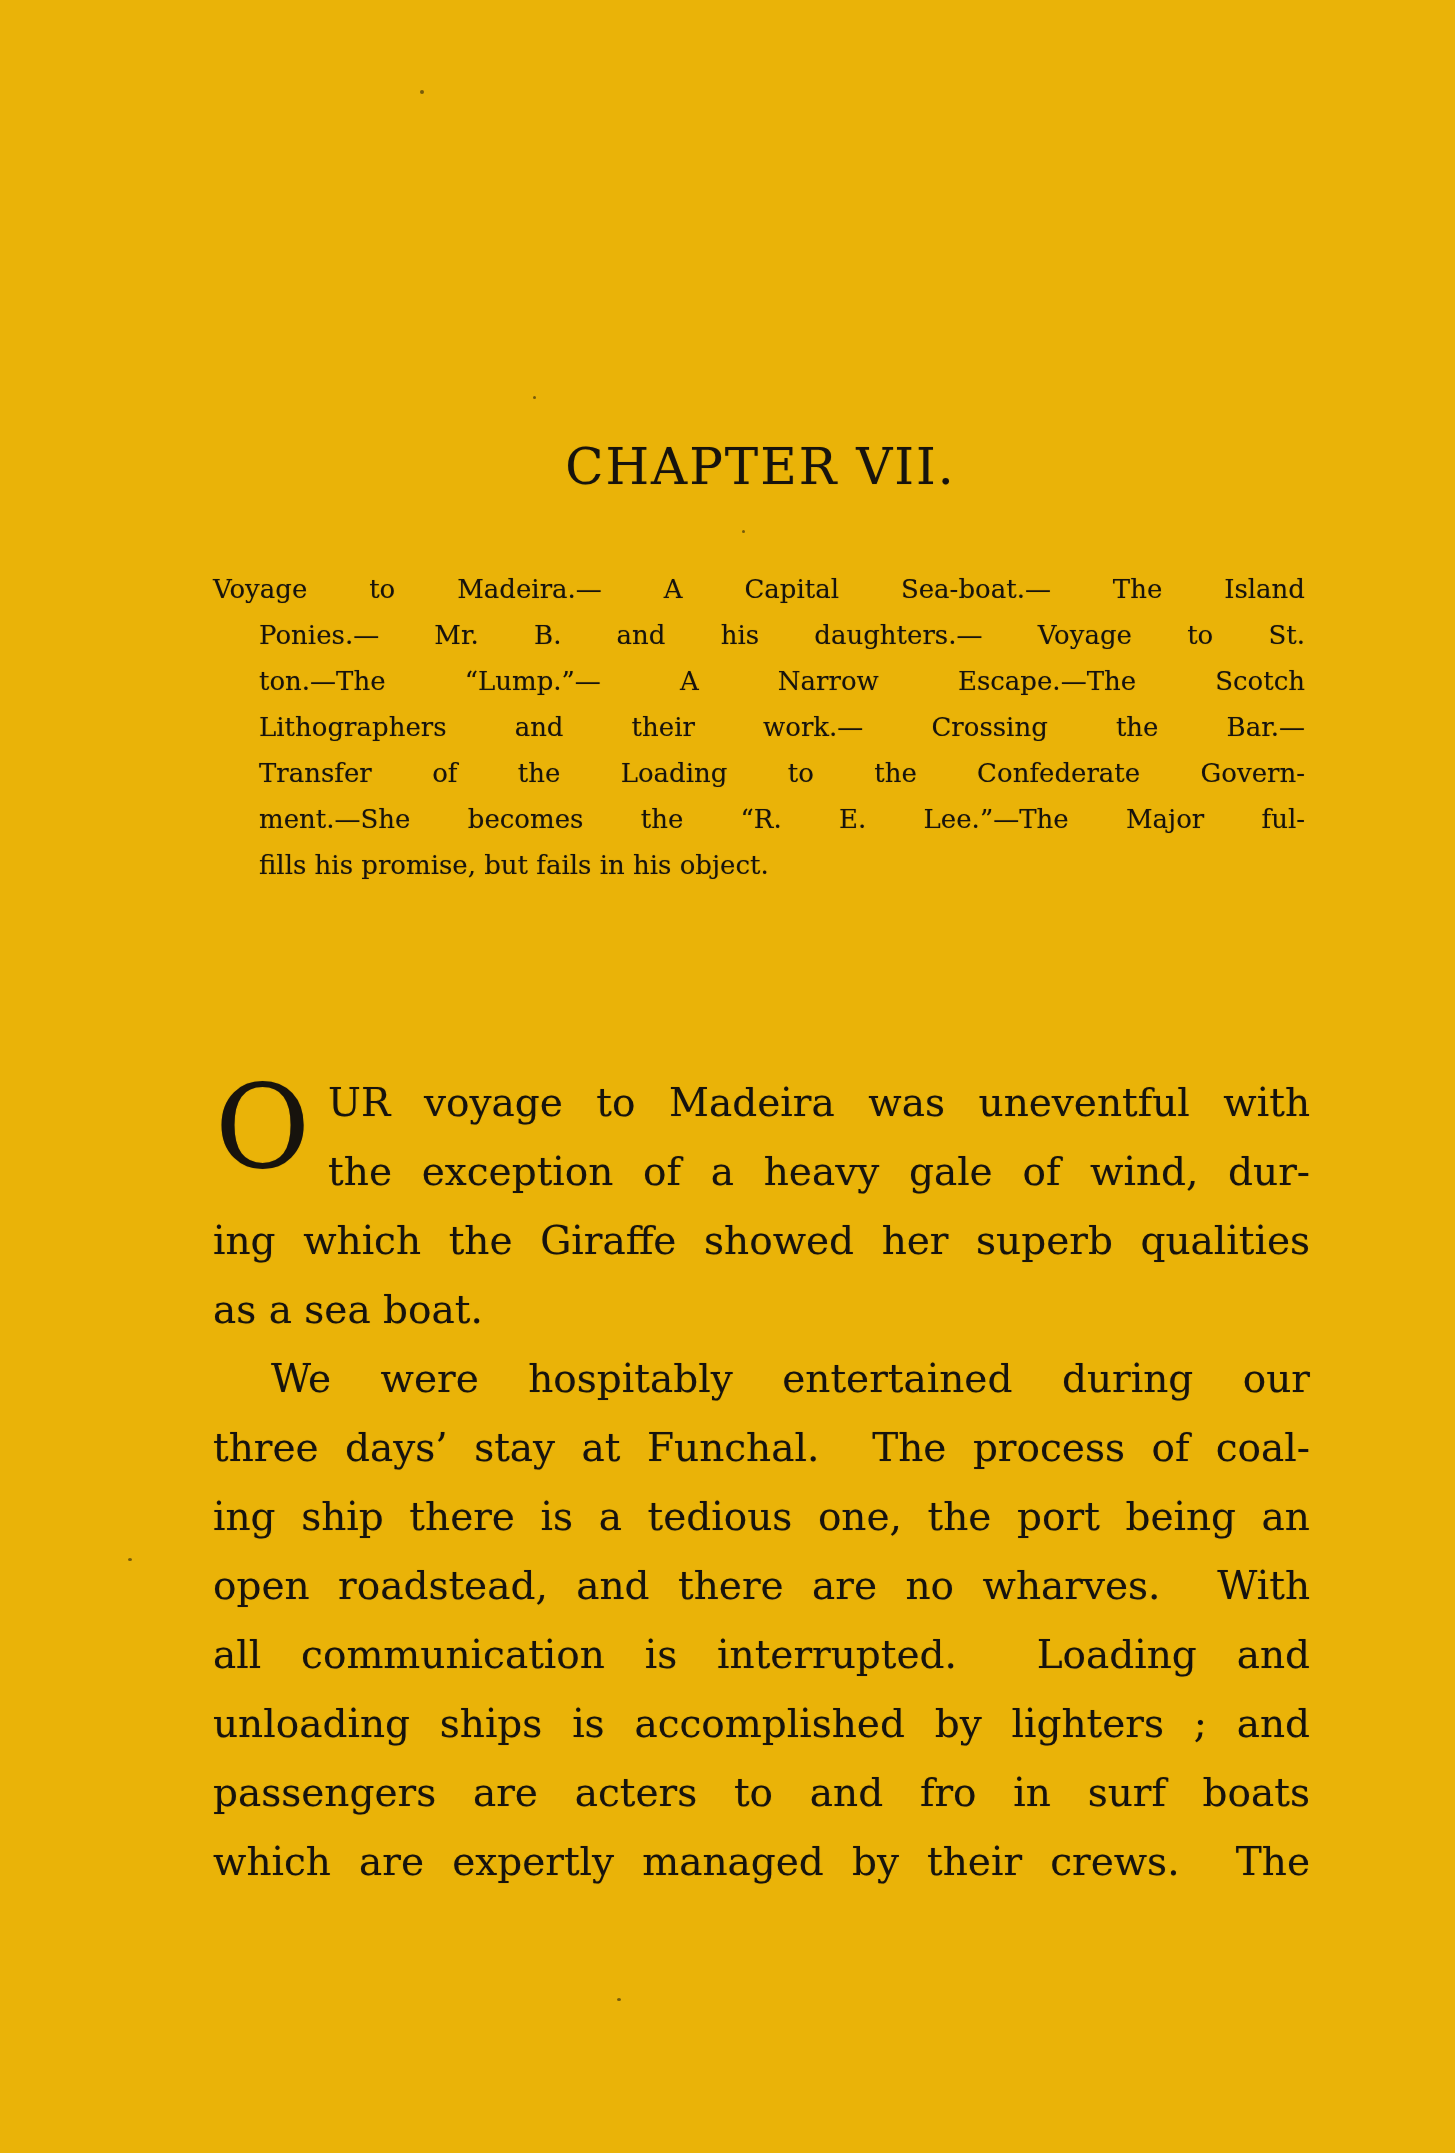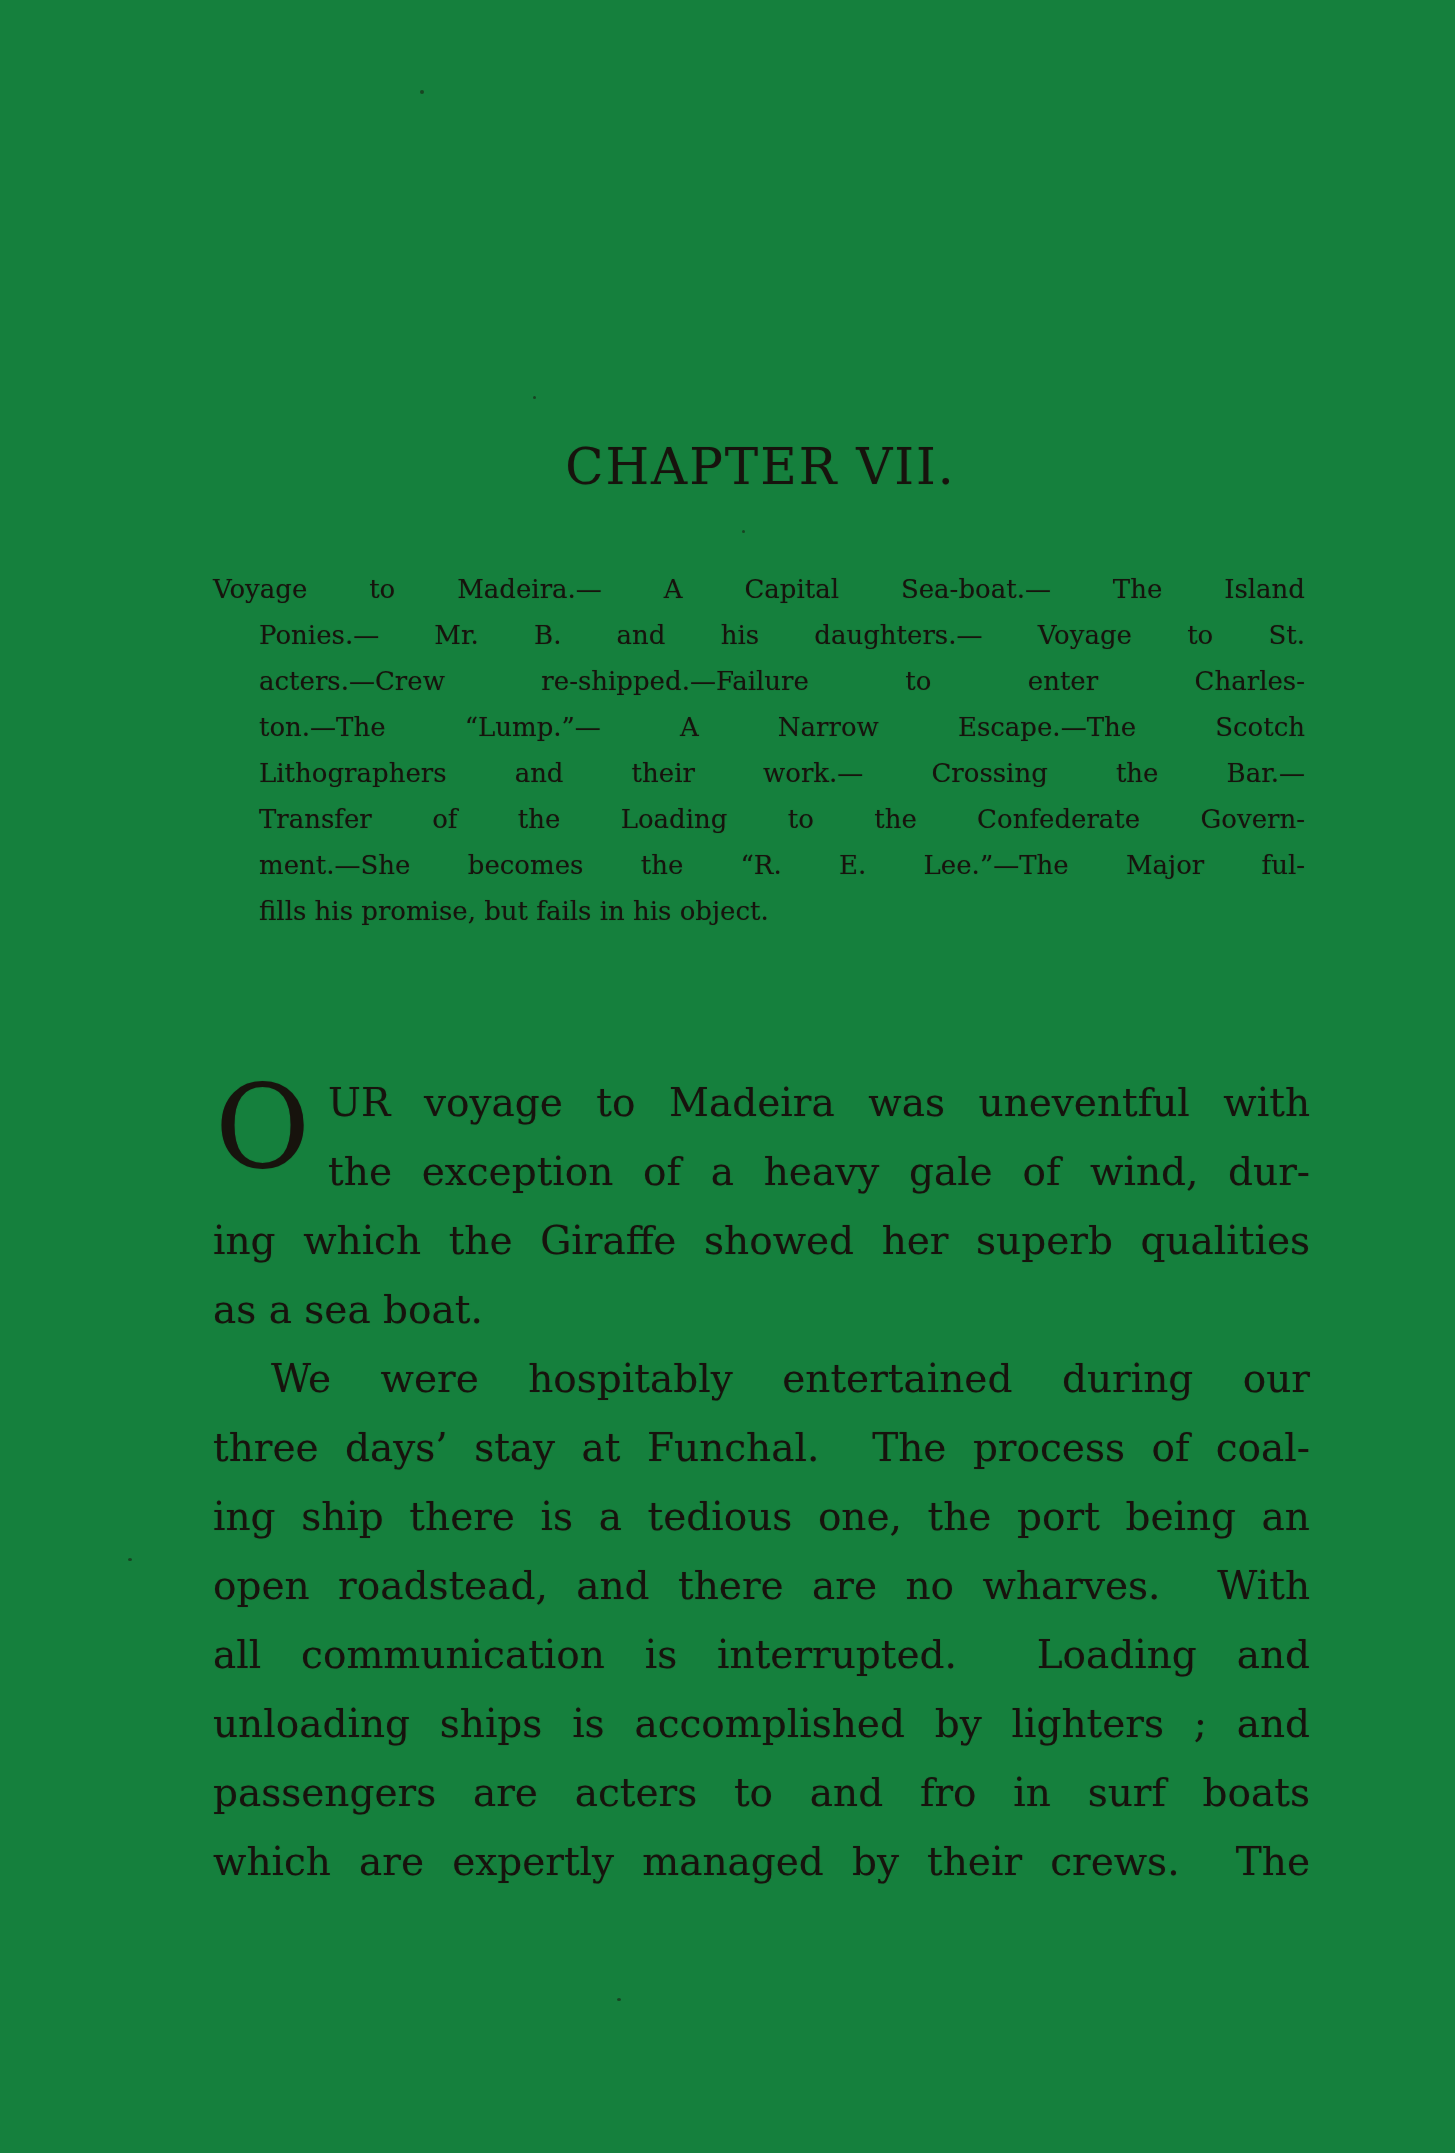--- a/index.html
+++ b/index.html
@@ -4,21 +4,21 @@
 <style>
   html, body {
     margin: 0;
     padding: 0;
     background: #ffffff;
   }
   .page {
     position: relative;
     width: 1455px;
     height: 2153px;
-    background: #15803d;
+    background: #eab308;
     overflow: hidden;
     font-family: "DejaVu Serif", "Liberation Serif", serif;
     color: #17130d;
   }
   .ink {
     color: #17130d;
     text-shadow: 0 0 1px rgba(25, 20, 12, 0.35);
   }
   .chapter-heading {
     position: absolute;
@@ -83,21 +83,20 @@
 </head>
 <body>
 
 <div class="page">
 
   <div class="chapter-heading ink">CHAPTER VII.</div>
 
   <div class="summary ink">
       <div class="line">Voyage to Madeira.— A Capital Sea-boat.— The Island</div>
       <div class="line">Ponies.— Mr. B. and his daughters.— Voyage to St.</div>
-      <div class="line">acters.—Crew re-shipped.—Failure to enter Charles-</div>
       <div class="line">ton.—The “Lump.”— A Narrow Escape.—The Scotch</div>
       <div class="line">Lithographers and their work.— Crossing the Bar.—</div>
       <div class="line">Transfer of the Loading to the Confederate Govern-</div>
       <div class="line">ment.—She becomes the “R. E. Lee.”—The Major ful-</div>
       <div class="line">fills his promise, but fails in his object.</div>
     </div>
 
   <div class="body-text ink">
     <span class="dropcap">O</span>
     <div>

